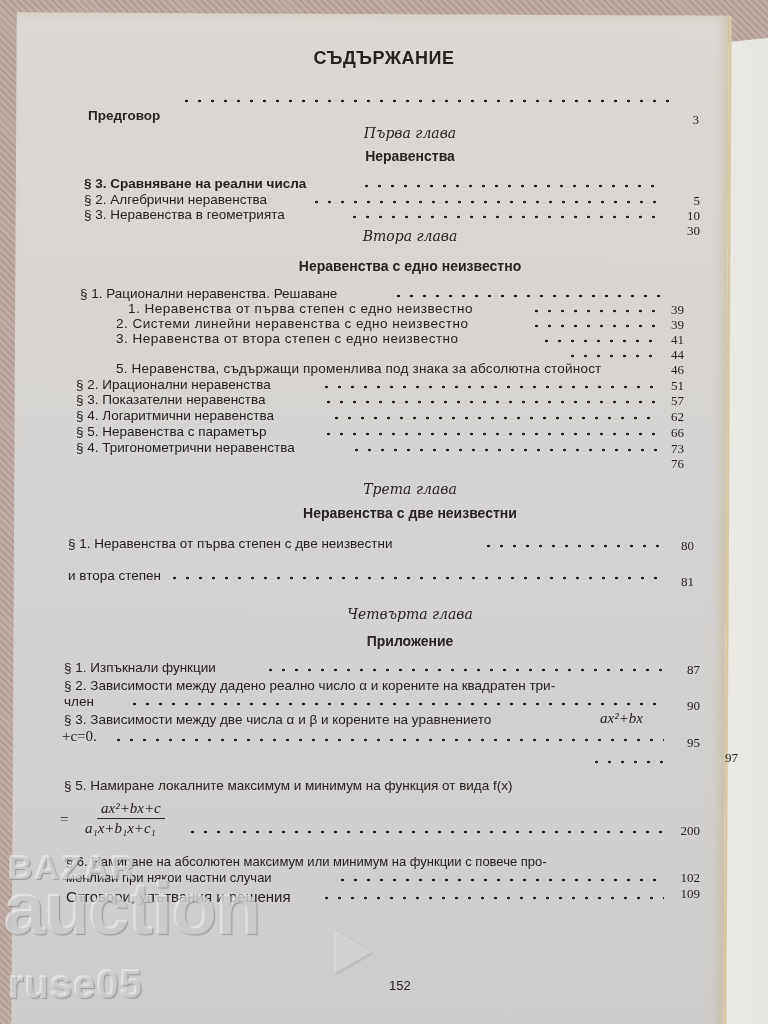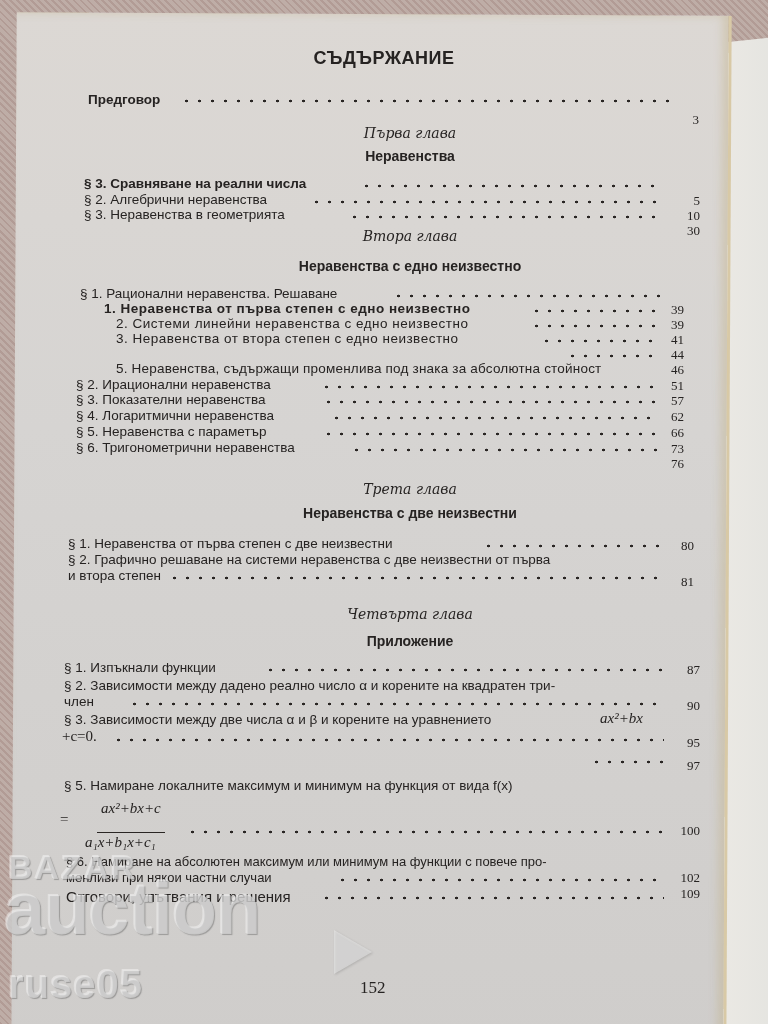--- a/index.html
+++ b/index.html
@@ -42,42 +42,42 @@
   }
   .row { position:absolute; font-size:13.5px; white-space:nowrap; }
   .row.b { font-weight:bold; }
   .dots {
     position:absolute; height:4px;
     background-image:radial-gradient(circle,#2a2624 1.2px,transparent 1.6px);
     background-size:13px 4px; background-repeat:repeat-x;
   }
   .pg { position:absolute; font-size:13px; font-family:"Liberation Serif", serif; text-align:right; width:34px; }
   .formula { position:absolute; font-family:"Liberation Serif", serif; font-style:italic; font-size:15px; text-align:center; }
-  .formula .num { display:block; border-bottom:1.5px solid #2a2624; padding:0 4px 15px;margin-left:21px; }
+  .formula .num { display:block; border-bottom:1.5px solid #2a2624; padding:0 4px 1px;margin-left:21px; }
   .formula .den { display:block; padding-top:1px; }
-  .folio { position:absolute; left:360px; top:978px; font-family:Liberation Serif, serif; font-size:17px; }
+  .folio { position:absolute; left:389px; top:978px; font-family:Liberation Sans, sans-serif; font-size:13px; }
   .wm { position:absolute; font-weight:bold; color:rgba(235,235,235,0.55);
         text-shadow:1px 1px 1px rgba(90,90,90,0.45), -1px -1px 0 rgba(255,255,255,0.4); }
   .wm-play { position:absolute; left:334px; top:930px; width:0; height:0;
         border-top:22px solid transparent; border-bottom:22px solid transparent;
         border-left:38px solid rgba(235,235,235,0.55);
         filter:drop-shadow(1px 1px 1px rgba(90,90,90,0.45)); }
 </style>
 </head>
 <body>
 
 <div class="carpet"></div>
 <div class="page-right"></div>
 <div class="page"></div>
 
 <div class="content">
 
   <div class="title">СЪДЪРЖАНИЕ</div>
 
-  <div class="row b" style="left:88px;top:92px;">Предговор</div>
+  <div class="row b" style="left:88px;top:108px;">Предговор</div>
   <div class="dots" style="left:180px;top:99px;width:495px;"></div>
   <div class="pg" style="left:665px;top:112px;">3</div>
 
   <div class="chap-label" style="top:125px;">Първа глава</div>
   <div class="chap-title" style="top:148px;">Неравенства</div>
 
   <div class="row b" style="left:84px;top:176px;">§ 3. Сравняване на реални числа</div>
   <div class="dots" style="left:360px;top:184px;width:300px;"></div>
 
   <div class="row" style="left:84px;top:192px;">§ 2. Алгебрични неравенства</div>
@@ -88,21 +88,21 @@
   <div class="dots" style="left:348px;top:215px;width:315px;"></div>
   <div class="pg" style="left:666px;top:208px;">10</div>
   <div class="pg" style="left:666px;top:223px;">30</div>
 
   <div class="chap-label" style="top:228px;">Втора глава</div>
   <div class="chap-title" style="top:258px;">Неравенства с едно неизвестно</div>
 
   <div class="row" style="left:80px;top:286px;">§ 1. Рационални неравенства. Решаване</div>
   <div class="dots" style="left:392px;top:294px;width:268px;"></div>
 
-  <div class="row" style="left:104px;top:301px;letter-spacing:0.5px;font-weight:bold;">1. Неравенства от първа степен с едно неизвестно</div>
+  <div class="row" style="left:128px;top:301px;letter-spacing:0.5px;">1. Неравенства от първа степен с едно неизвестно</div>
   <div class="dots" style="left:530px;top:309px;width:130px;"></div>
   <div class="pg" style="left:650px;top:302px;">39</div>
 
   <div class="row" style="left:116px;top:316px;letter-spacing:0.5px;">2. Системи линейни неравенства с едно неизвестно</div>
   <div class="dots" style="left:530px;top:324px;width:130px;"></div>
   <div class="pg" style="left:650px;top:317px;">39</div>
 
   <div class="row" style="left:116px;top:331px;letter-spacing:0.5px;">3. Неравенства от втора степен с едно неизвестно</div>
   <div class="dots" style="left:540px;top:339px;width:120px;"></div>
   <div class="pg" style="left:650px;top:332px;">41</div>
@@ -122,33 +122,32 @@
   <div class="pg" style="left:650px;top:393px;">57</div>
 
   <div class="row" style="left:76px;top:408px;">§ 4. Логаритмични неравенства</div>
   <div class="dots" style="left:330px;top:416px;width:330px;"></div>
   <div class="pg" style="left:650px;top:409px;">62</div>
 
   <div class="row" style="left:76px;top:424px;">§ 5. Неравенства с параметър</div>
   <div class="dots" style="left:322px;top:432px;width:338px;"></div>
   <div class="pg" style="left:650px;top:425px;">66</div>
 
-  <div class="row" style="left:76px;top:440px;">§ 6. Тригонометрични неравенства</div>
+  <div class="row" style="left:76px;top:440px;">§ 4. Тригонометрични неравенства</div>
   <div class="dots" style="left:350px;top:448px;width:310px;"></div>
   <div class="pg" style="left:650px;top:441px;">73</div>
   <div class="pg" style="left:650px;top:456px;">76</div>
 
   <div class="chap-label" style="top:481px;">Трета глава</div>
   <div class="chap-title" style="top:505px;">Неравенства с две неизвестни</div>
 
   <div class="row" style="left:68px;top:536px;">§ 1. Неравенства от първа степен с две неизвестни</div>
   <div class="dots" style="left:482px;top:544px;width:180px;"></div>
   <div class="pg" style="left:660px;top:538px;">80</div>
 
-  <div class="row" style="left:68px;top:552px;">§ 2. Графично решаване на системи неравенства с две неизвестни от първа</div>
   <div class="row" style="left:68px;top:568px;">и втора степен</div>
   <div class="dots" style="left:168px;top:576px;width:494px;"></div>
   <div class="pg" style="left:660px;top:574px;">81</div>
 
   <div class="chap-label" style="top:606px;">Четвърта глава</div>
   <div class="chap-title" style="top:633px;">Приложение</div>
 
   <div class="row" style="left:64px;top:660px;">§ 1. Изпъкнали функции</div>
   <div class="dots" style="left:264px;top:668px;width:400px;"></div>
   <div class="pg" style="left:666px;top:662px;">87</div>
@@ -158,30 +157,30 @@
   <div class="dots" style="left:128px;top:702px;width:536px;"></div>
   <div class="pg" style="left:666px;top:698px;">90</div>
 
   <div class="row" style="left:64px;top:712px;">§ 3. Зависимости между две числа α и β и корените на уравнението</div>
   <div class="formula" style="left:600px;top:710px;">ax²+bx</div>
   <div class="formula" style="left:62px;top:728px;font-style:normal;">+c=0.</div>
   <div class="dots" style="left:112px;top:738px;width:552px;"></div>
   <div class="pg" style="left:666px;top:735px;">95</div>
 
   <div class="dots" style="left:590px;top:760px;width:74px;"></div>
-  <div class="pg" style="left:666px;top:750px;margin-top:8px;">97</div>
+  <div class="pg" style="left:704px;top:750px;">97</div>
 
   <div class="row" style="left:64px;top:778px;">§ 5. Намиране локалните максимум и минимум на функция от вида f(x)</div>
   <div class="formula" style="left:60px;top:811px;font-style:normal;">=</div>
   <div class="formula" style="left:76px;top:800px;">
     <span class="num">ax²+bx+c</span>
     <span class="den">a₁x+b₁x+c₁</span>
   </div>
   <div class="dots" style="left:186px;top:830px;width:478px;"></div>
-  <div class="pg" style="left:666px;top:823px;">100</div>
+  <div class="pg" style="left:666px;top:823px;">200</div>
 
   <div class="row" style="left:66px;top:854px;font-size:13px;">§ 6. Намиране на абсолютен максимум или минимум на функции с повече про-</div>
   <div class="row" style="left:66px;top:870px;font-size:13px;">менливи при някои частни случаи</div>
   <div class="dots" style="left:336px;top:878px;width:328px;"></div>
   <div class="pg" style="left:666px;top:870px;">102</div>
 
   <div class="row" style="left:66px;top:888px;font-size:15px;">Отговори, упътвания и решения</div>
   <div class="dots" style="left:320px;top:896px;width:344px;"></div>
   <div class="pg" style="left:666px;top:886px;">109</div>
 

